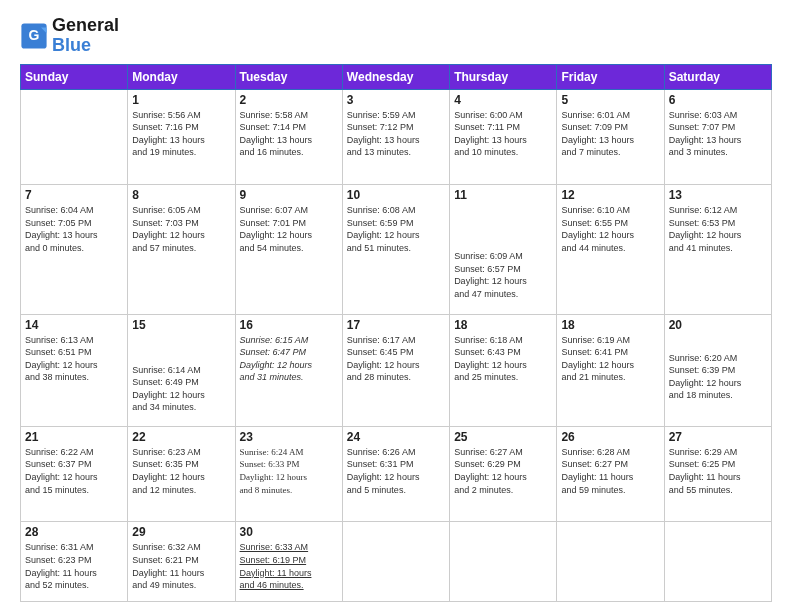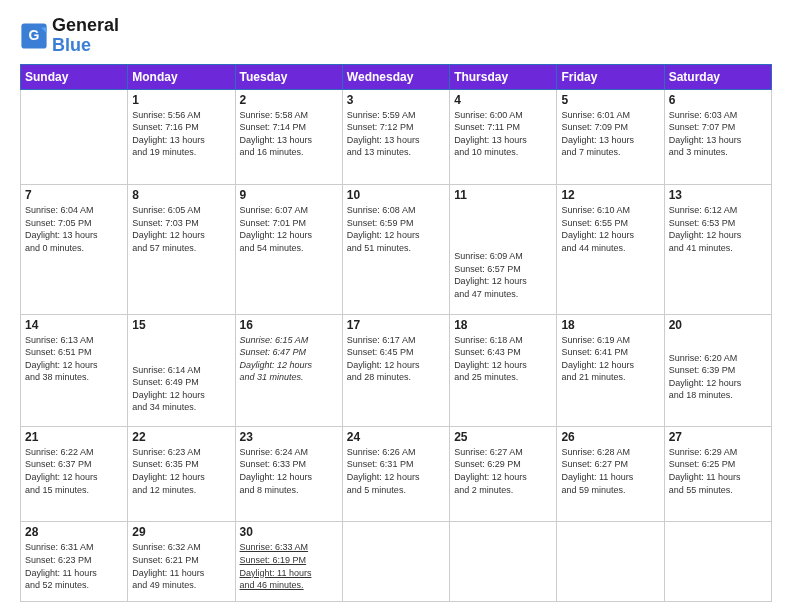--- a/index.html
+++ b/index.html
@@ -289,21 +289,21 @@
           </td>
           <td>
             <span class="day-number">22</span>
             <div class="day-info" style="white-space: pre-line;">Sunrise: 6:23 AM
 Sunset: 6:35 PM
 Daylight: 12 hours
 and 12 minutes.</div>
           </td>
           <td>
             <span class="day-number">23</span>
-            <div class="day-info" style="white-space: pre-line;">Sunrise: 6:24 AM
+            <div class="day-info" style="white-space: pre-line; font-family: Liberation Serif, serif;">Sunrise: 6:24 AM
 Sunset: 6:33 PM
 Daylight: 12 hours
 and 8 minutes.</div>
           </td>
           <td>
             <span class="day-number">24</span>
             <div class="day-info" style="white-space: pre-line;">Sunrise: 6:26 AM
 Sunset: 6:31 PM
 Daylight: 12 hours
 and 5 minutes.</div>

